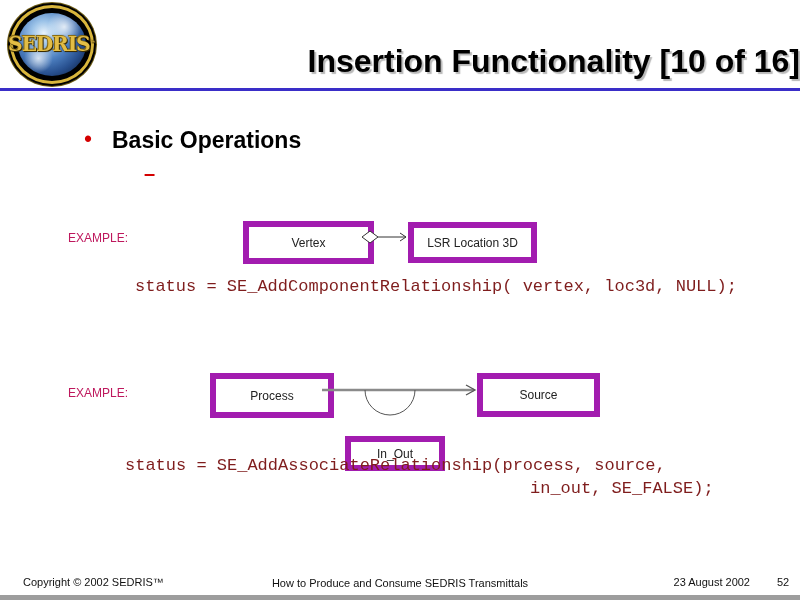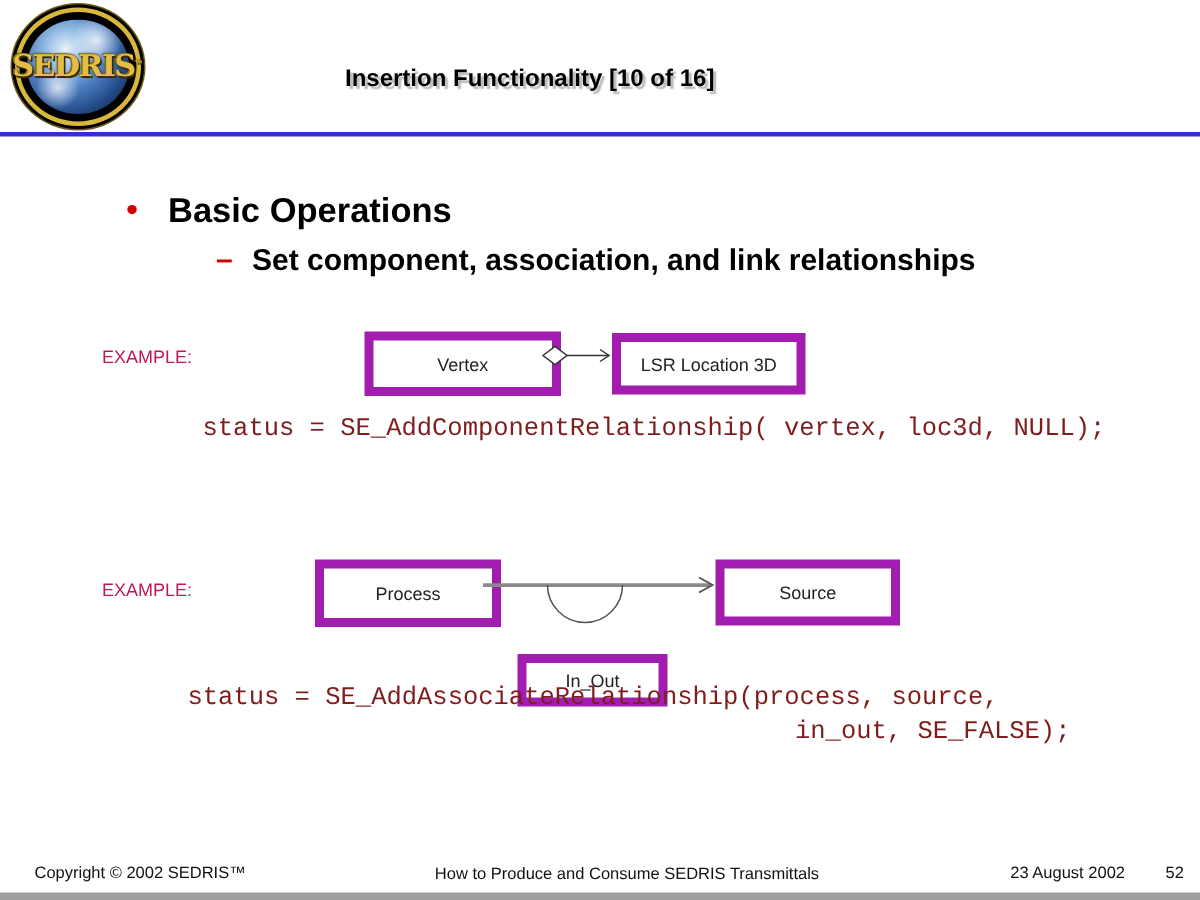--- a/index.html
+++ b/index.html
@@ -37,22 +37,22 @@
     text-align: center;
     font-family: "DejaVu Serif", serif;
     font-weight: bold; font-size: 20px; letter-spacing: -1px;
     color: #e3bd45;
     text-shadow: 1px 1px 0 #3a2c00, -1px -1px 0 #8a6d14, 0 0 2px #000;
   }
   .logo .tm { font-size: 6px; letter-spacing: 0; vertical-align: 6px; }
 
   
   .title {
-    left: 230px; top: 45px; width: 570px; text-align: left;
-    font-size: 16px; font-weight: bold;
+    left: 230px; top: 45px; width: 570px; text-align: right;
+    font-size: 32px; font-weight: bold;
     text-shadow: 2px 2px 1px rgba(0,0,0,0.28);
     font-family: "Liberation Sans", sans-serif;
   }
   .rule { position: absolute; left: 0; top: 88px; width: 800px; height: 3px; background: #3a2ec8; }
 
   
   .bullet-marker { color: #d40000; }
   .li-main-marker { left: 84px; top: 128px; font-size: 23px; }
   .li-main-text   { left: 112px; top: 129px; font-size: 23px; font-weight: bold; }
   .li-sub-marker  { left: 144px; top: 163px; font-size: 20px; font-weight: bold; }
@@ -83,21 +83,21 @@
     font-family: "Liberation Mono", monospace;
     font-size: 17px; color: #7f1d1d;
   }
   .code1   { left: 135px; top: 278px; }
   .code2a  { left: 125px; top: 457px; }
   .code2b  { left: 530px; top: 480px; }
 
   
   .footer-text { font-size: 11px; color: #111; text-align: right; }
   .footer-left   { left: 23px;  top: 577px; }
-  .footer-center { left: 50%;  top: 578px; transform: translateX(-50%); margin-left: 18px; }
+  .footer-center { left: 50%;  top: 578px; transform: translateX(-50%); }
   .footer-date   { left: 600px; top: 577px; width: 150px; text-align: right; }
   .footer-page   { left: 777px; top: 577px; }
   .bottom-strip  { position: absolute; left: 0; bottom: 0; width: 800px; height: 5px; background: #9d9d9d; }
 </style>
 </head>
 <body>
 
 <div id="slide">
 
   <div class="logo">
@@ -105,21 +105,20 @@
     <div class="earth"></div>
     <div class="sedris-text"><span>SEDRIS</span><span class="tm">™</span></div>
   </div>
 
   <div class="abs title">Insertion Functionality [10 of 16]</div>
   <div class="rule"></div>
 
   <div class="abs li-main-marker bullet-marker">•</div>
   <div class="abs li-main-text">Basic Operations</div>
   <div class="abs li-sub-marker bullet-marker">–</div>
-  <div class="abs li-sub-text">Set component, association, and link relationships</div>
 
   <div class="abs example-label ex1">EXAMPLE:</div>
   <div class="dbox box-vertex">
     <span>Vertex</span>
   </div>
   <div class="dbox box-lsr">
     <span>LSR Location 3D</span>
   </div>
   <svg class="svg-overlay" style="left:360px; top:226px;" width="52" height="22">
     <polygon points="2,11 10,5 18,11 10,17" fill="#ffffff" stroke="#333" stroke-width="1"></polygon>

